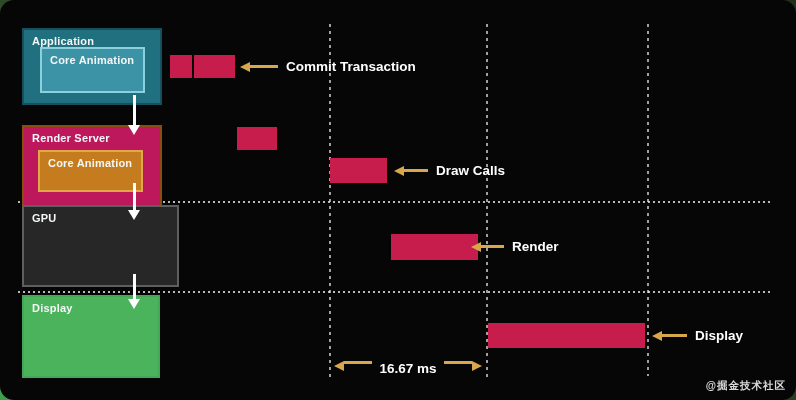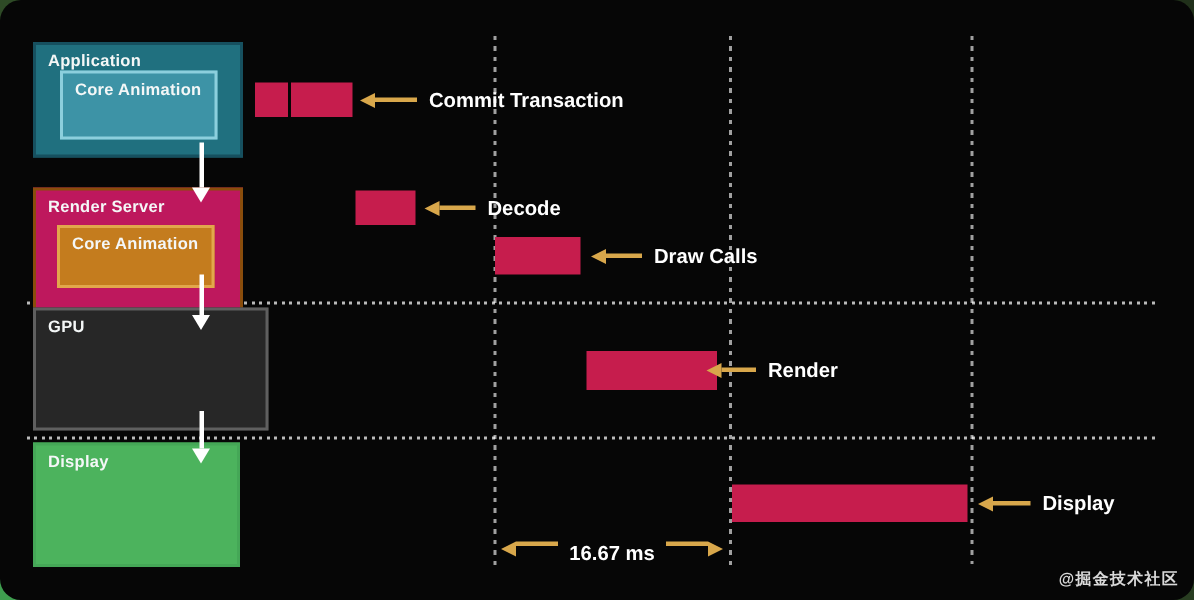--- a/index.html
+++ b/index.html
@@ -135,25 +135,20 @@
     <div class="bar" style="left:237px; top:127px; width:40px;  height:23px;"></div>
     <div class="bar" style="left:330px; top:158px; width:57px;  height:25px;"></div>
     <div class="bar" style="left:391px; top:234px; width:87px;  height:26px;"></div>
     <div class="bar" style="left:488px; top:323px; width:157px; height:25px;"></div>
 
     <div class="callout" style="left:240px; top:56px;">
       <span class="head-left"></span>
       <span class="shaft" style="width:28px;"></span>
       <span class="label">Commit Transaction</span>
     </div>
-    <div class="callout" style="left:283px; top:128px;">
-      <span class="head-left"></span>
-      <span class="shaft" style="width:24px;"></span>
-      <span class="label">Decode</span>
-    </div>
     <div class="callout" style="left:394px; top:160px;">
       <span class="head-left"></span>
       <span class="shaft" style="width:24px;"></span>
       <span class="label">Draw Calls</span>
     </div>
     <div class="callout" style="left:471px; top:236px;">
       <span class="head-left"></span>
       <span class="shaft" style="width:23px;"></span>
       <span class="label">Render</span>
     </div>

